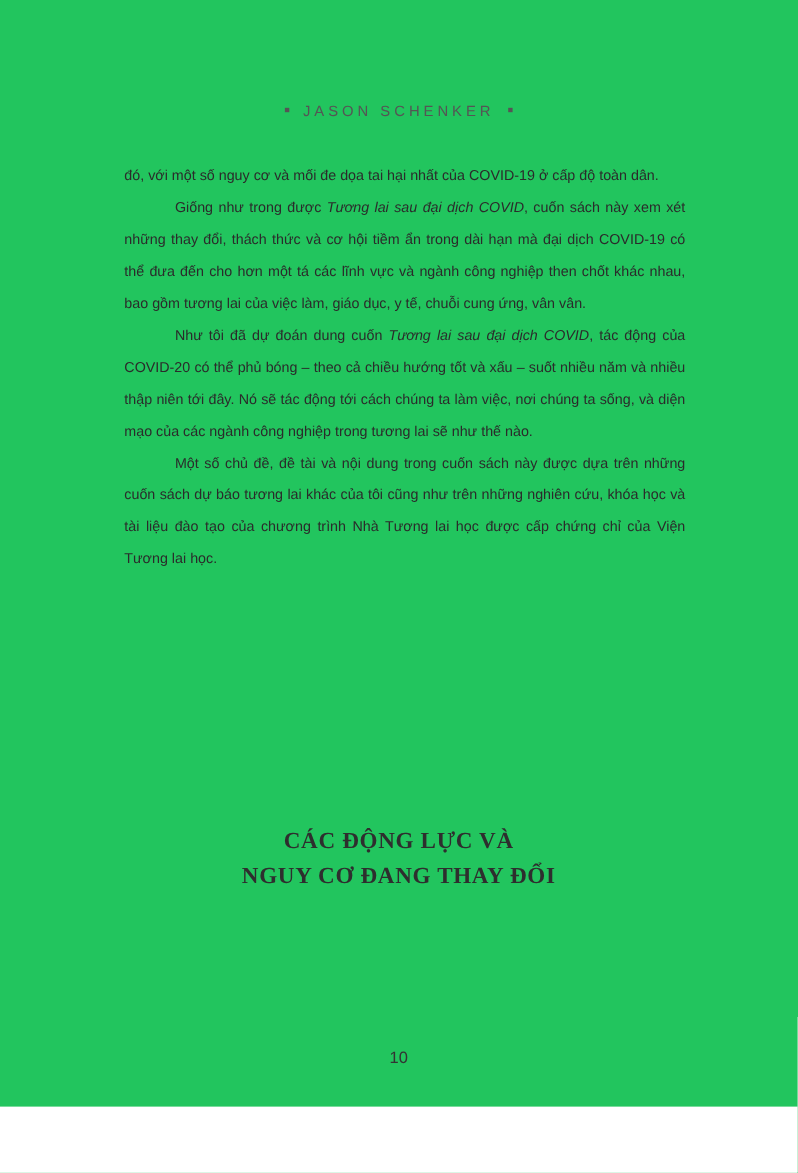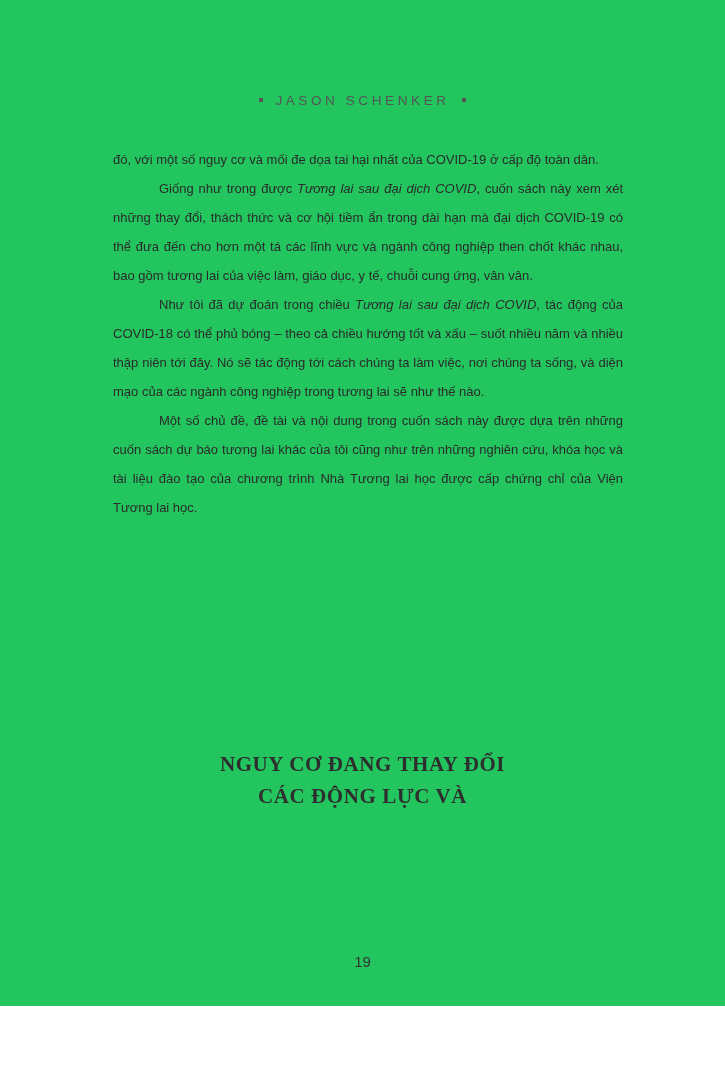--- a/index.html
+++ b/index.html
@@ -36,24 +36,24 @@
 
 <div class="page">
 
   <div class="running-header">
     <span class="sq"></span><span>JASON SCHENKER</span><span class="sq"></span>
   </div>
 
   <div class="body-text block1">
     <p><span>đó, với một số nguy cơ và mối đe dọa tai hại nhất của COVID-19 ở cấp độ toàn dân.</span></p>
     <p class="indent"><span>Giống như trong được </span><em>Tương lai sau đại dịch COVID</em><span>, cuốn sách này xem xét những thay đổi, thách thức và cơ hội tiềm ẩn trong dài hạn mà đại dịch COVID-19 có thể đưa đến cho hơn một tá các lĩnh vực và ngành công nghiệp then chốt khác nhau, bao gồm tương lai của việc làm, giáo dục, y tế, chuỗi cung ứng, vân vân.</span></p>
-    <p class="indent"><span>Như tôi đã dự đoán trong chiều </span><em>Tương lai sau đại dịch COVID</em><span>, tác động của COVID-18 có thể phủ bóng – theo cả chiều hướng tốt và xấu – suốt nhiều năm và nhiều thập niên tới đây. Nó sẽ tác động tới cách chúng ta làm việc, nơi chúng ta sống, và diện mạo của các ngành công nghiệp trong tương lai sẽ như thế nào.</span></p>
+    <p class="indent"><span>Như tôi đã dự đoán dung cuốn </span><em>Tương lai sau đại dịch COVID</em><span>, tác động của COVID-20 có thể phủ bóng – theo cả chiều hướng tốt và xấu – suốt nhiều năm và nhiều thập niên tới đây. Nó sẽ tác động tới cách chúng ta làm việc, nơi chúng ta sống, và diện mạo của các ngành công nghiệp trong tương lai sẽ như thế nào.</span></p>
     <p class="indent"><span>Một số chủ đề, đề tài và nội dung trong cuốn sách này được dựa trên những cuốn sách dự báo tương lai khác của tôi cũng như trên những nghiên cứu, khóa học và tài liệu đào tạo của chương trình Nhà Tương lai học được cấp chứng chỉ của Viện Tương lai học.</span></p>
   </div>
 
   <div class="heading">
+    <div>CÁC ĐỘNG LỰC VÀ</div>
     <div>NGUY CƠ ĐANG THAY ĐỔI</div>
-    <div>CÁC ĐỘNG LỰC VÀ</div>
   </div>
 
 
-  <div class="page-number">19</div>
+  <div class="page-number">10</div>
 </div>
 
 </body></html>

